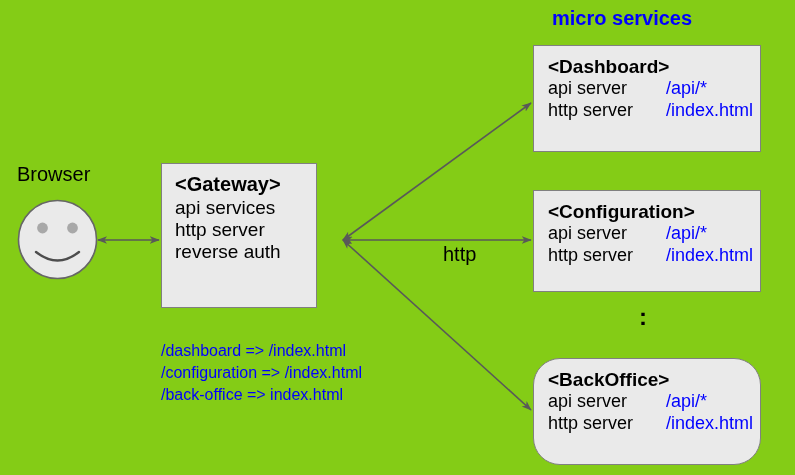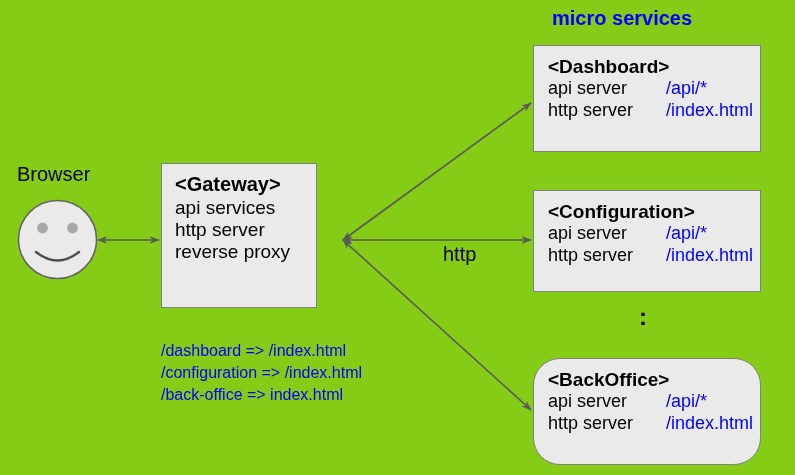--- a/index.html
+++ b/index.html
@@ -165,21 +165,21 @@
   </svg>
 
   <div class="free-label" id="micro-services-title">micro services</div>
 
   <div class="free-label" id="browser-label">Browser</div>
 
   <div class="node-box" id="gateway-box">
     <div class="node-title">&lt;Gateway&gt;</div>
     <div class="node-line">api services</div>
     <div class="node-line">http server</div>
-    <div class="node-line">reverse proxy</div>
+    <div class="node-line">reverse auth</div>
   </div>
 
   <div id="routing-rules">
     <div class="rule-line">/dashboard =&gt; /index.html</div>
     <div class="rule-line">/configuration =&gt; /index.html</div>
     <div class="rule-line">/back-office =&gt; index.html</div>
   </div>
 
   <div class="free-label" id="http-label">http</div>
 

